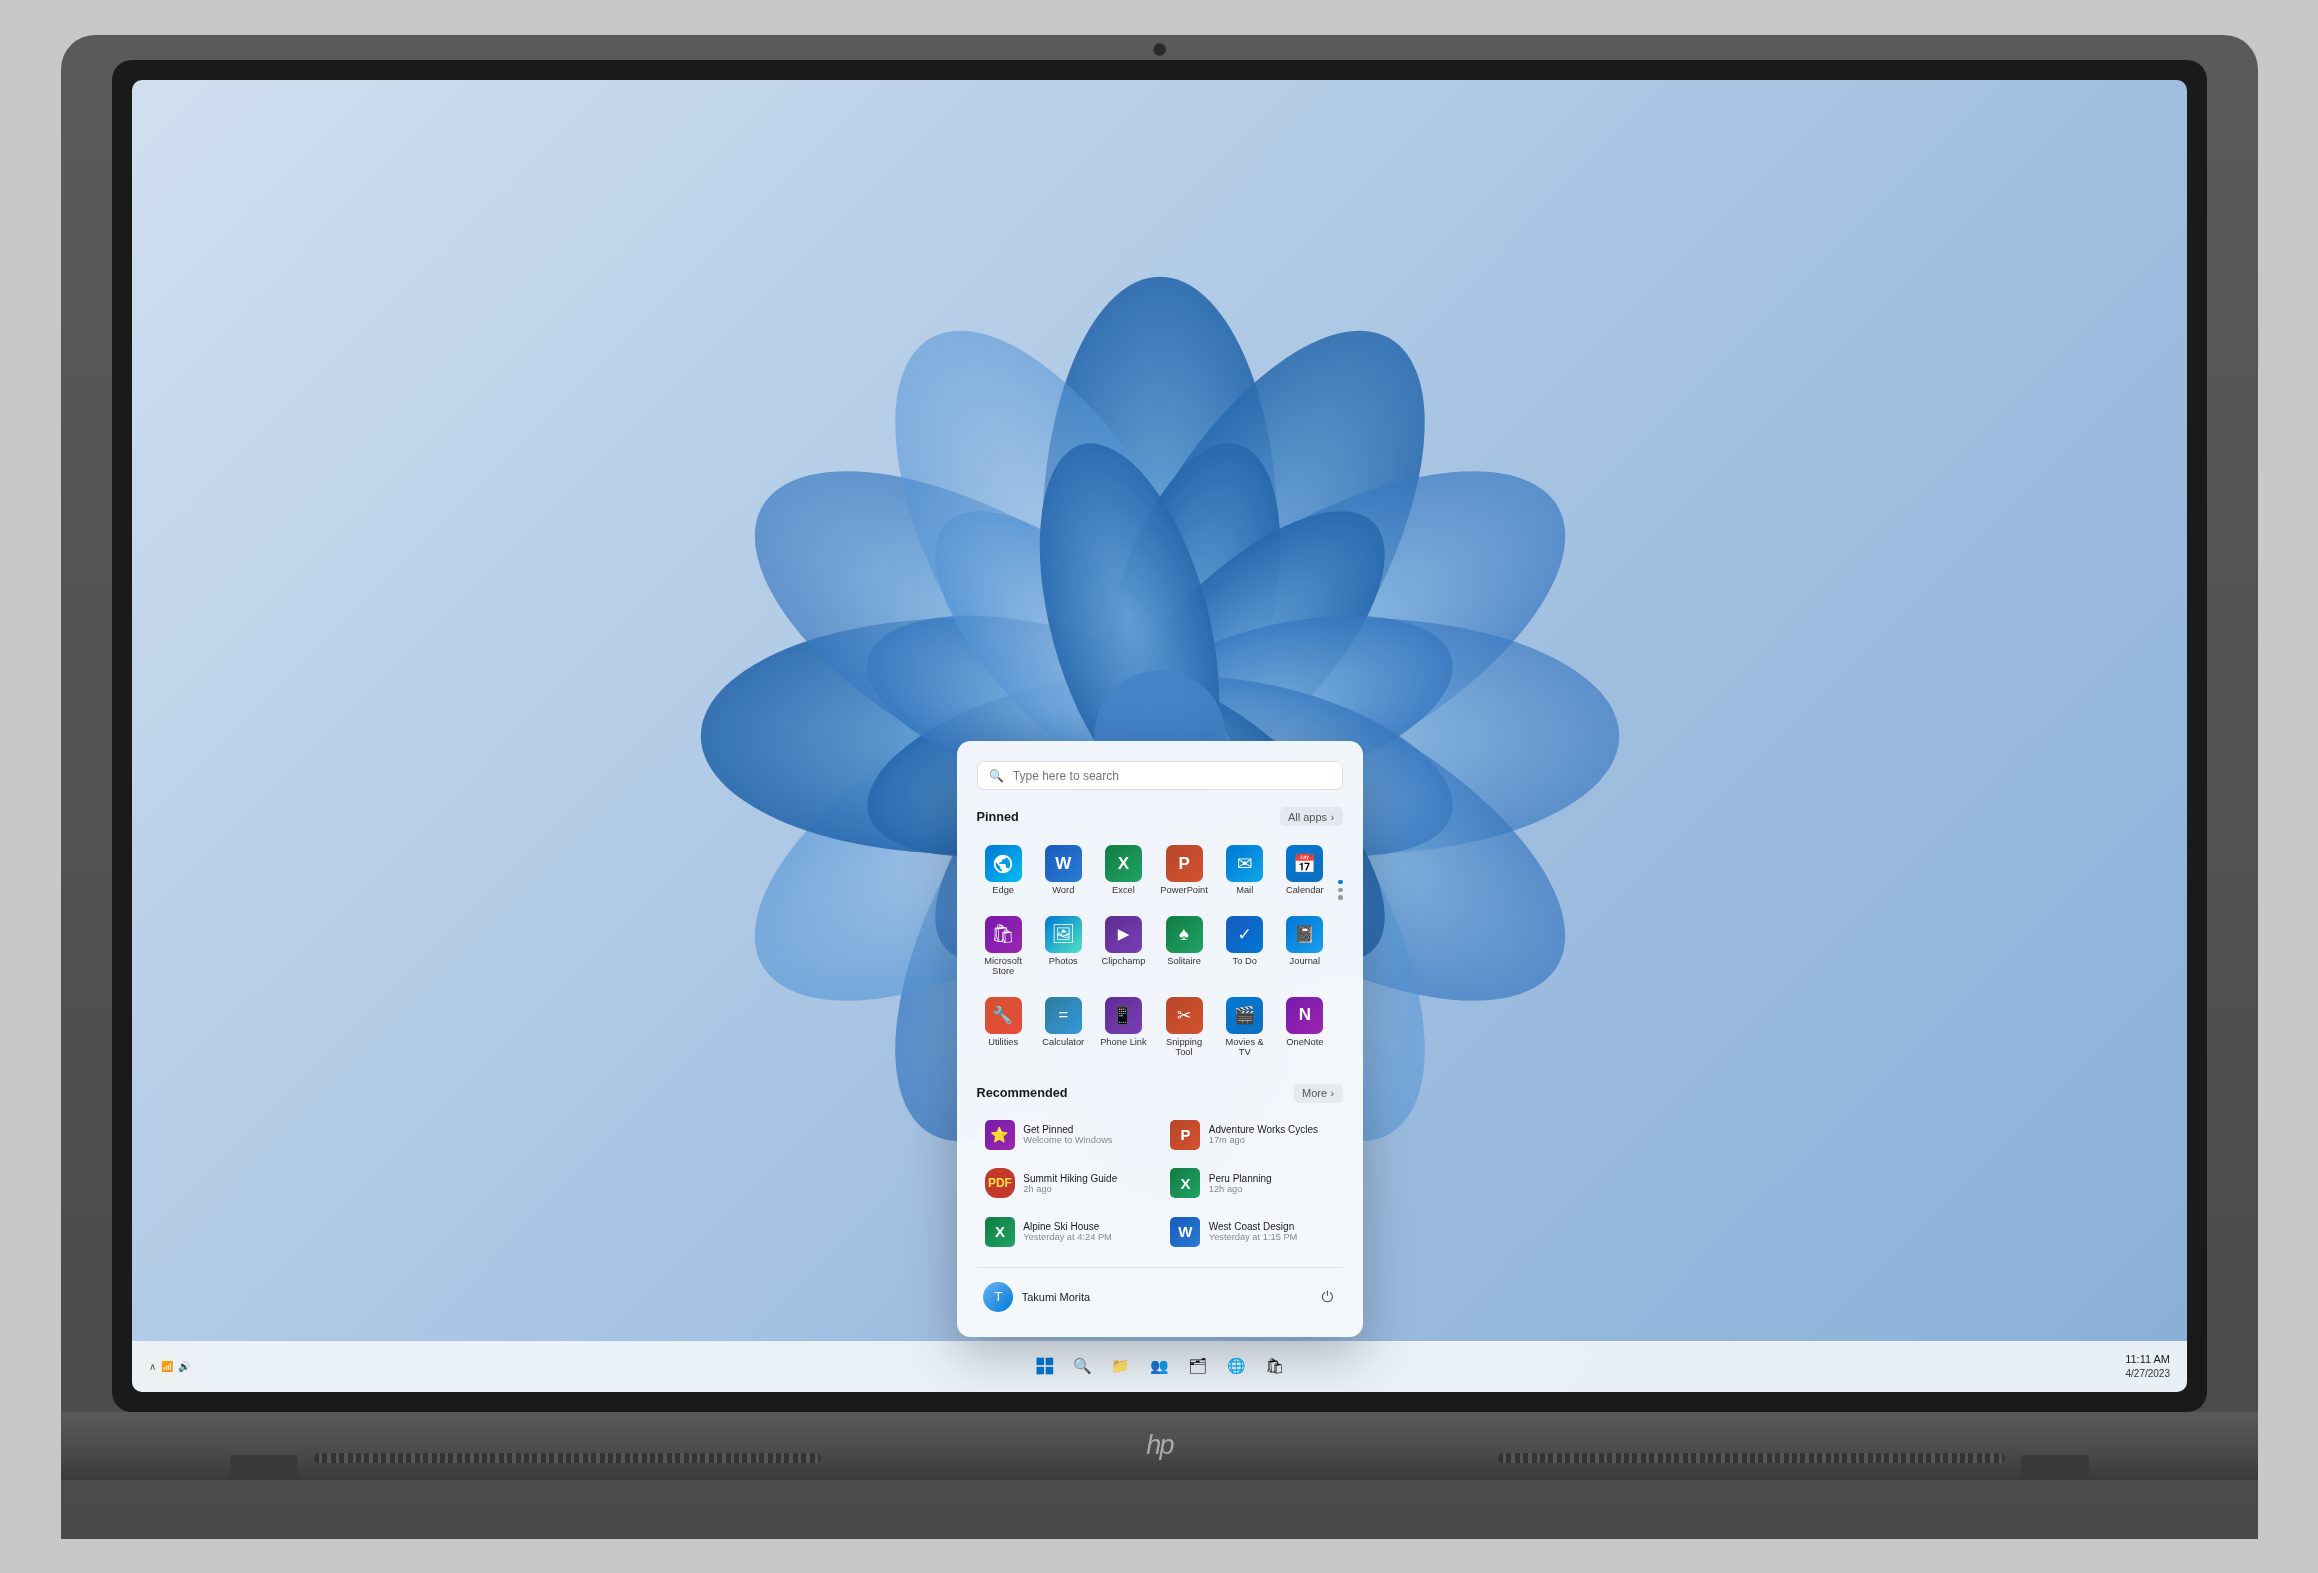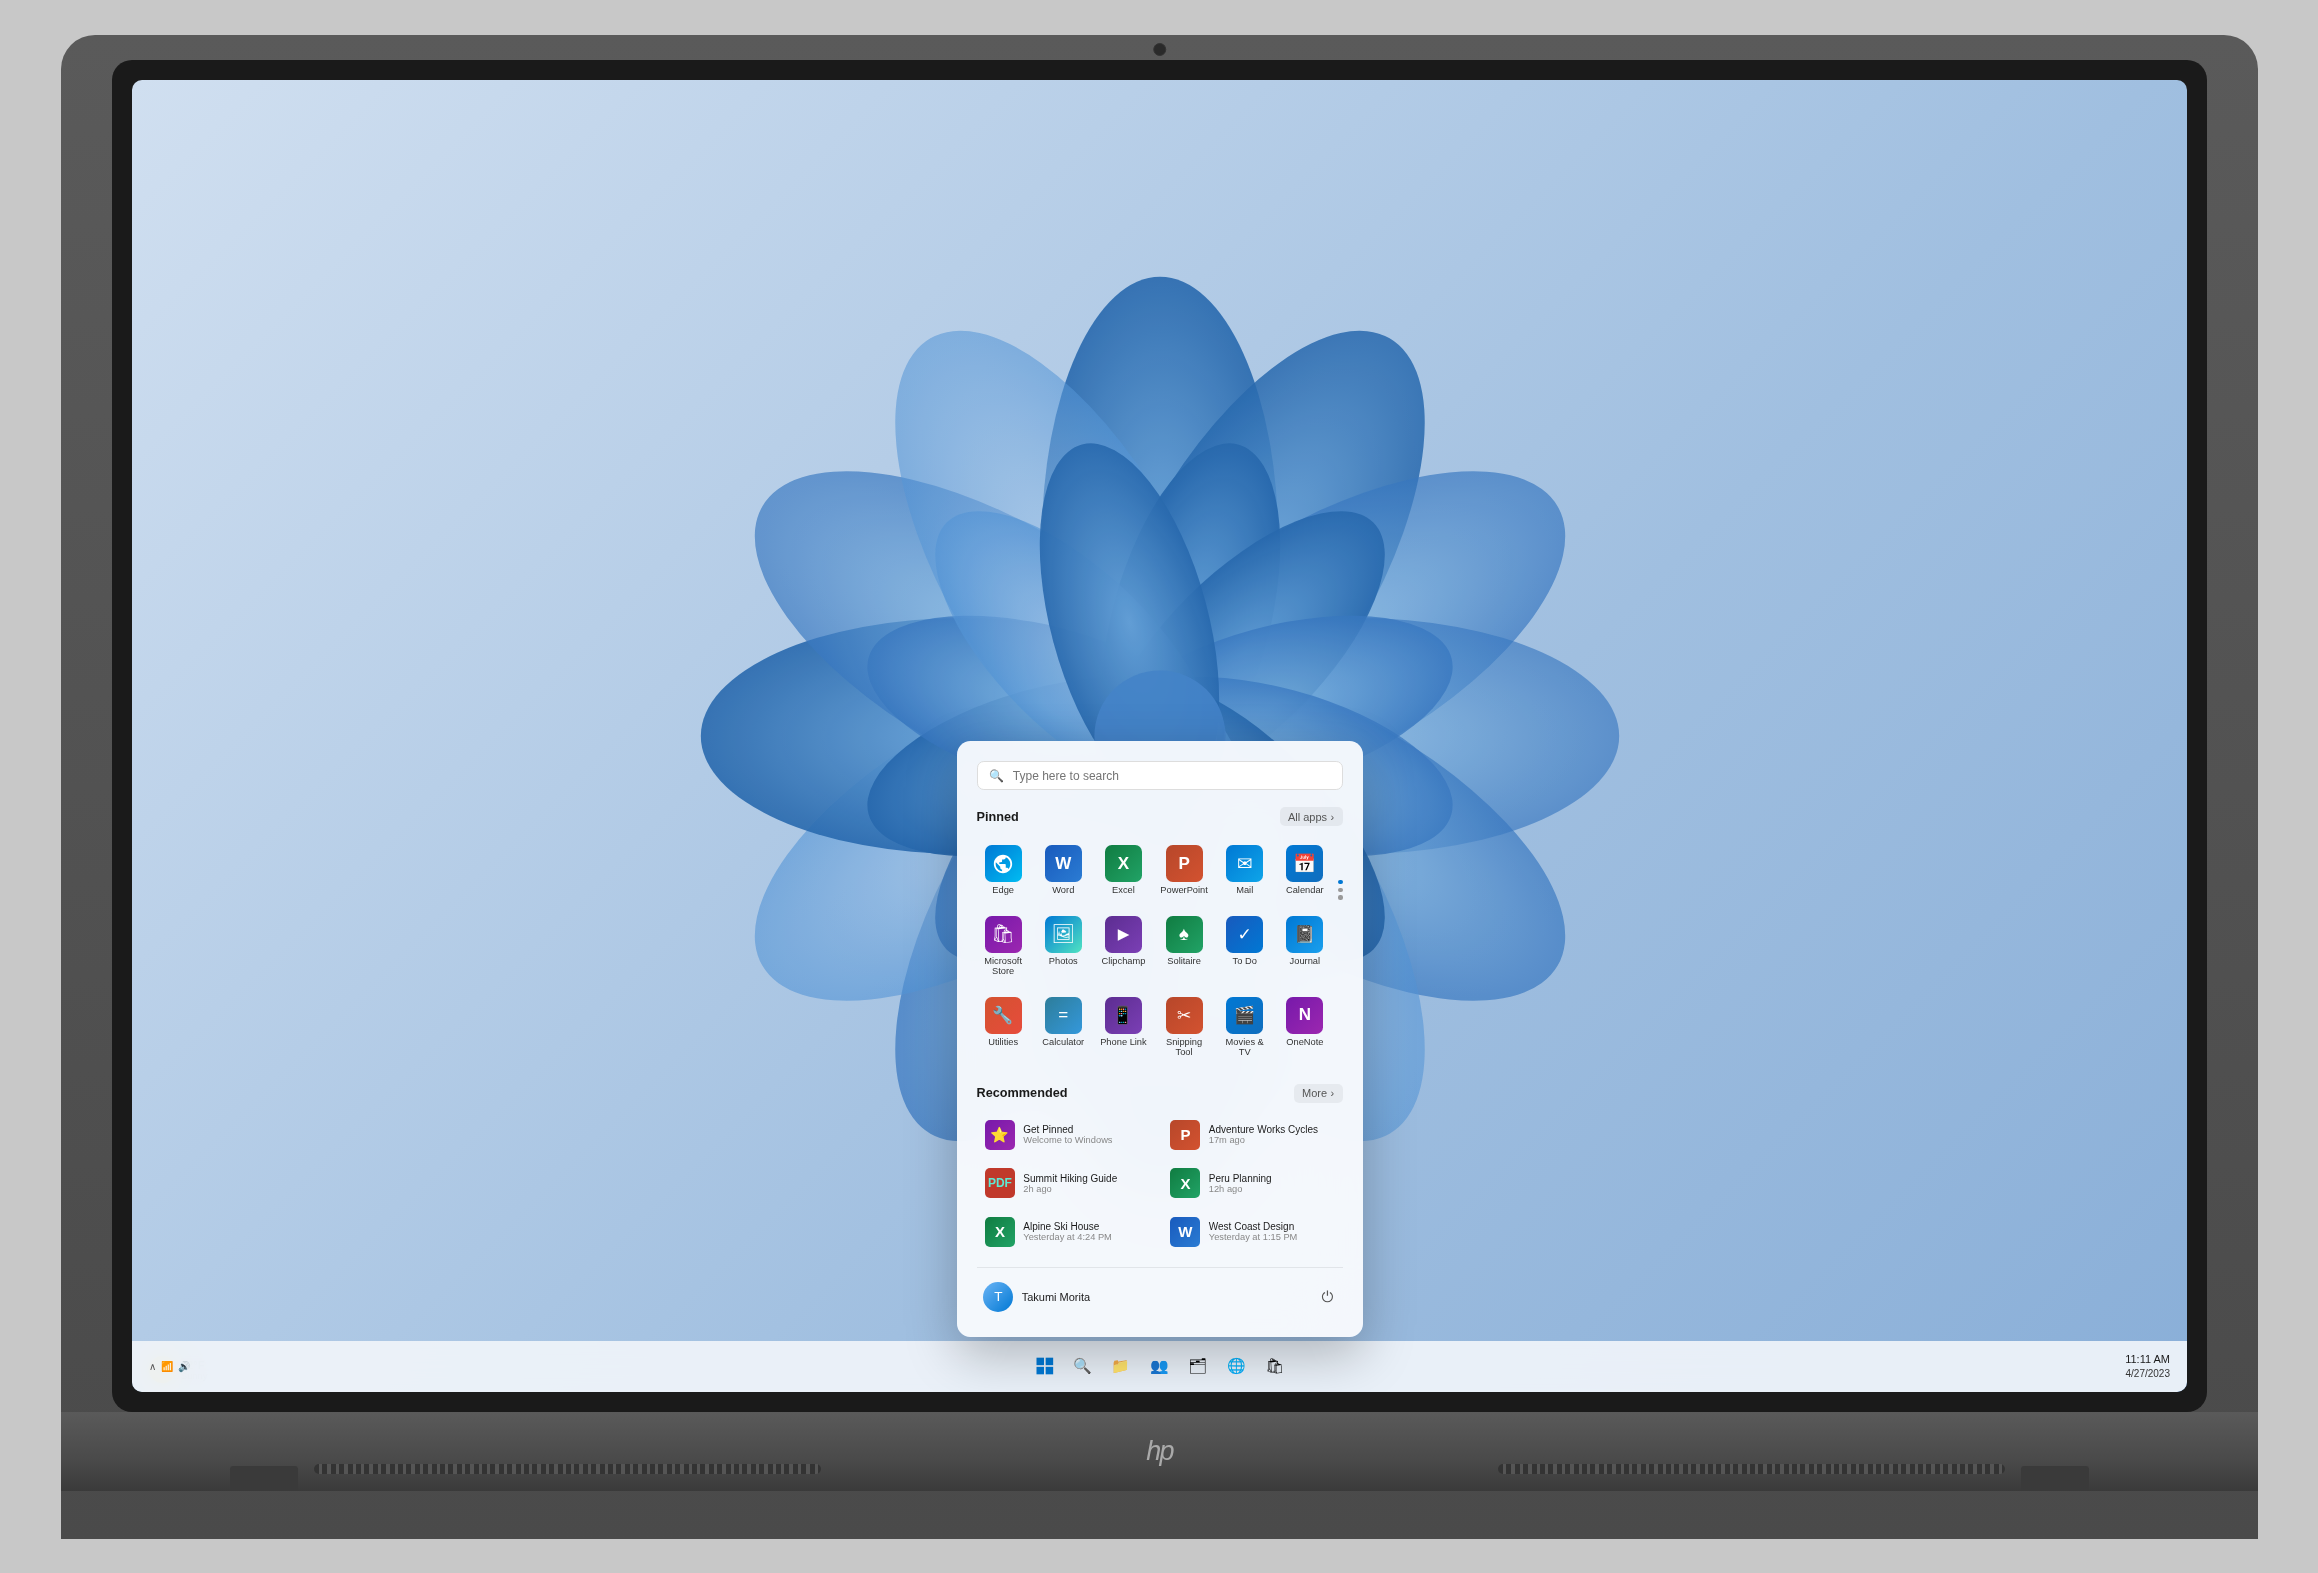--- a/index.html
+++ b/index.html
@@ -353,21 +353,21 @@
       align-items: center;
       justify-content: center;
       cursor: pointer;
       color: #555;
       font-size: 15px;
     }
 
     
     .laptop-bottom {
       width: 2197px;
-      height: 79px;
+      height: 68px;
       background: linear-gradient(180deg, #5a5a5a 0%, #4a4a4a 60%, #3a3a3a 100%);
       display: flex;
       align-items: center;
       justify-content: center;
       position: relative;
     }
 
     .hp-logo {
       font-size: 27px;
       color: #aaa;
@@ -636,21 +636,21 @@
             </div>
           </div>
           <div class="rec-item">
             <div class="rec-icon powerpoint-icon" style="color:white;font-size:15px;font-weight:700;">P</div>
             <div class="rec-text">
               <span class="rec-name">Adventure Works Cycles</span>
               <span class="rec-time">17m ago</span>
             </div>
           </div>
           <div class="rec-item">
-            <div class="rec-icon" style="background:#c0392b;color:#5eead4;font-size:12px;font-weight:700;border-radius:5px;width:30px;height:30px;display:flex;align-items:center;justify-content:center;">PDF</div>
+            <div class="rec-icon" style="background:#c0392b;color:#fde047;font-size:12px;font-weight:700;border-radius:12px;width:30px;height:30px;display:flex;align-items:center;justify-content:center;">PDF</div>
             <div class="rec-text">
               <span class="rec-name">Summit Hiking Guide</span>
               <span class="rec-time">2h ago</span>
             </div>
           </div>
           <div class="rec-item">
             <div class="rec-icon excel-icon" style="color:white;font-size:15px;font-weight:700;">X</div>
             <div class="rec-text">
               <span class="rec-name">Peru Planning</span>
               <span class="rec-time">12h ago</span>

